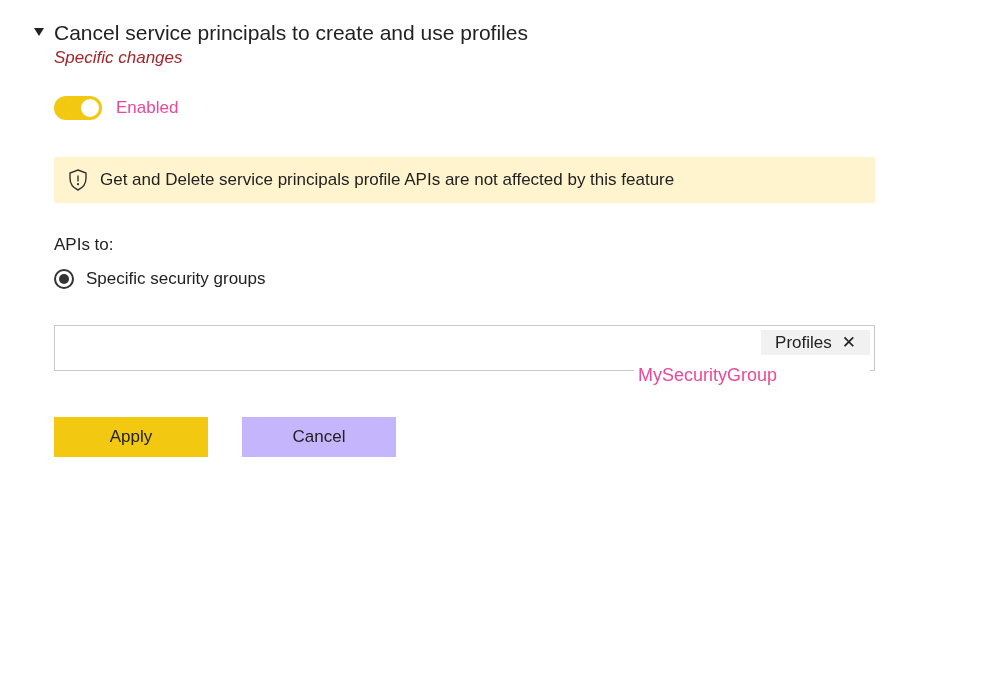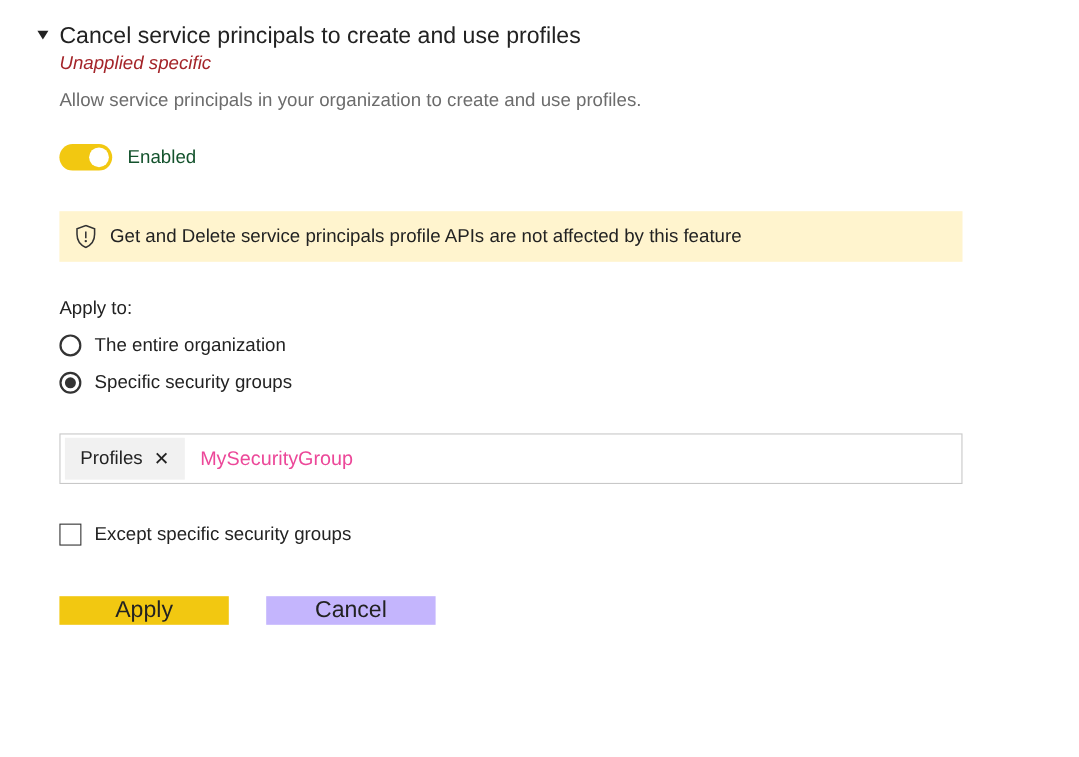--- a/index.html
+++ b/index.html
@@ -62,21 +62,21 @@
       position: absolute;
       top: 3px;
       right: 3px;
       width: 18px;
       height: 18px;
       background: #fff;
       border-radius: 50%;
     }
     .toggle-label {
       font-size: 17px;
-      color: #14532d;
+      color: #ec4899;
     }
     .banner {
       background: #fff4ce;
       display: flex;
       align-items: center;
       gap: 12px;
       padding: 12px 14px;
       margin-top: 37px;
       width: 821px;
     }
@@ -117,23 +117,24 @@
     .radio-label {
       font-size: 17px;
       color: #222;
     }
     .tag-input {
       border: 1px solid #c8c8c8;
       width: 821px;
       height: 46px;
       margin-top: 36px;
       display: flex;
-      align-items: center;
+      align-items: flex-end;
       padding: 4px;
       gap: 10px;
+      flex-direction: column;
     }
     .chip {
       background: #f1f1f1;
       height: 38px;
       display: flex;
       align-items: center;
       padding: 0 10px 0 14px;
       gap: 6px;
     }
     .chip-label {
@@ -172,82 +173,73 @@
       font-size: 17px;
       color: #222;
     }
     .buttons {
       display: flex;
       gap: 34px;
       margin-top: 46px;
     }
     .btn {
       width: 154px;
-      height: 26px;
+      height: 40px;
       border: none;
-      font-size: 21px;
+      font-size: 17px;
       cursor: pointer;
       font-family: inherit;
     }
     .btn-apply { background: #f2c811; color: #222; }
     .btn-cancel { background: #c4b5fd; color: #222; }
   </style>
 </head>
 <body>
 
 <div class="container">
   <div class="caret"></div>
   <div class="content">
 
     <div class="title">Cancel service principals to create and use profiles</div>
-    <div class="unapplied">Unapplied specific</div>
-    <div class="description">Allow service principals in your organization to create and use profiles.</div>
+    <div class="unapplied">Specific changes</div>
 
     <div class="toggle-row">
       <div class="toggle">
         <div class="knob"></div>
       </div>
       <div class="toggle-label">Enabled</div>
     </div>
 
     <div class="banner">
       <svg width="20" height="22" viewBox="0 0 20 22" fill="none">
         <path d="M10 1 L18 4 V9 C18 15 14.5 19 10 21 C5.5 19 2 15 2 9 V4 Z" stroke="#333" stroke-width="1.4" fill="none"></path>
         <line x1="10" y1="6.5" x2="10" y2="12.5" stroke="#333" stroke-width="1.4"></line>
         <circle cx="10" cy="15.2" r="1.1" fill="#333"></circle>
       </svg>
       <div class="banner-text">Get and Delete service principals profile APIs are not affected by this feature</div>
     </div>
 
-    <div class="apply-to">Apply to:</div>
-
-    <div class="radio-row">
-      <div class="radio-outer"></div>
-      <div class="radio-label">The entire organization</div>
-    </div>
+    <div class="apply-to">APIs to:</div>
+
 
     <div class="radio-row">
       <div class="radio-outer">
         <div class="radio-inner"></div>
       </div>
       <div class="radio-label">Specific security groups</div>
     </div>
 
     <div class="tag-input">
       <div class="chip">
         <span class="chip-label">Profiles</span>
         <span class="chip-x">✕</span>
       </div>
       <input type="text" class="tag-field" value="MySecurityGroup" style="">
     </div>
 
-    <div class="checkbox-row">
-      <div class="checkbox-box"></div>
-      <div class="checkbox-label">Except specific security groups</div>
-    </div>
 
     <div class="buttons">
       <button class="btn btn-apply">Apply</button>
       <button class="btn btn-cancel">Cancel</button>
     </div>
 
   </div>
 </div>
 
 </body></html>

